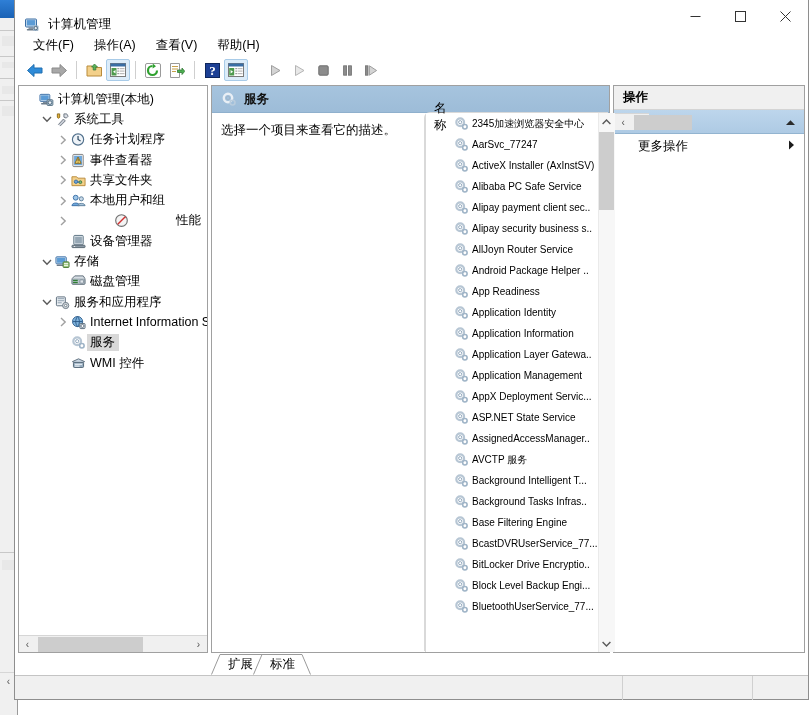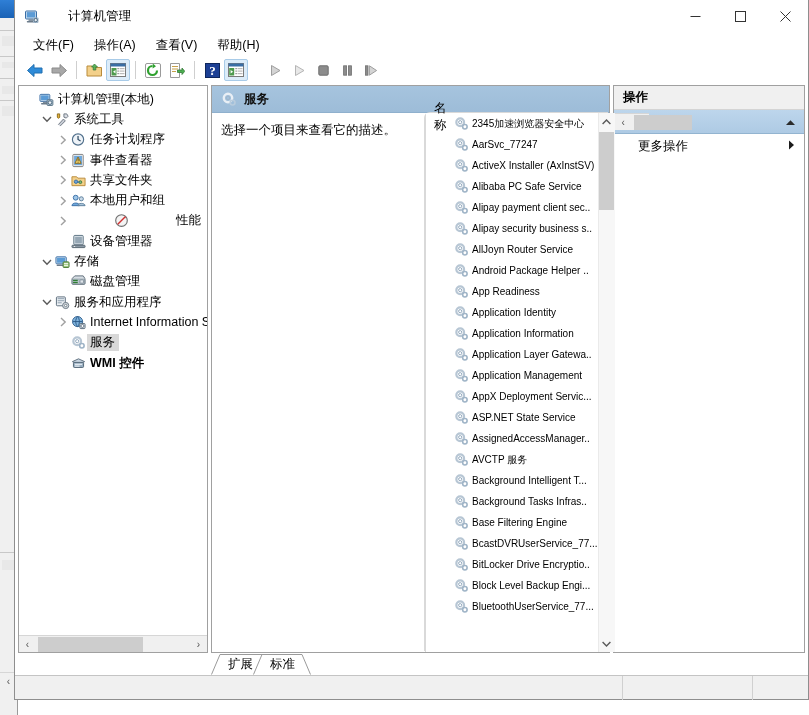--- a/index.html
+++ b/index.html
@@ -26,22 +26,22 @@
     position: absolute; left: 14px; top: 0; width: 795px; height: 700px;
     background: #ffffff;
     border: 1px solid #8e8e8e;
     border-top: none;
     display: flex; flex-direction: column;
   }
 
   
   #titlebar {
     height: 33px; background: #ffffff;
-    display: flex; align-items: center;
-    flex: 0 0 33px; position: relative; gap: 20px;
+    display: flex; align-items: flex-end;
+    flex: 0 0 33px; position: relative;
   }
   #titlebar .app-icon {
     width: 16px; height: 16px; margin-left: 9px; margin-right: 8px;
     position: relative;
   }
   #titlebar .title-text {
     font-size: 12.5px; color: #000; letter-spacing: .2px;
   }
   .winbtns { position: absolute; right: 0; top: 0; height: 33px; display: flex; }
   .winbtn {
@@ -561,21 +561,21 @@
             <span class="expander"></span>
             <span class="tnode-icon">
               <svg width="15" height="15" viewBox="0 0 16 16">
                 <circle cx="6.6" cy="6.6" r="4.1" fill="none" stroke="#b7c6d4" stroke-width="2.4"></circle>
                 <circle cx="6.6" cy="6.6" r="1.7" fill="none" stroke="#8ea5ba" stroke-width="1"></circle>
                 <circle cx="11.6" cy="11.4" r="2.4" fill="none" stroke="#9fb4c7" stroke-width="1.7"></circle>
               </svg>
             </span>
             <span class="tnode-label">服务</span>
           </div>
-          <div class="tree-row" style="padding-left: 36px; font-weight: bold;">
+          <div class="tree-row" style="padding-left: 36px;">
             <span class="expander"></span>
             <span class="tnode-icon">
               <svg width="15" height="15" viewBox="0 0 16 16">
                 <path d="M1.5 6 L8 3 L14.5 6 L8 9 Z" fill="#c9d6e2" stroke="#5a6b7a" stroke-width="1"></path>
                 <rect x="2.6" y="6.8" width="10.8" height="5.4" rx="1" fill="#9bb0c2" stroke="#4f6272" stroke-width="1"></rect>
                 <rect x="4.2" y="8.3" width="7.6" height="1.2" fill="#e9eff4"></rect>
                 <rect x="4.2" y="10.2" width="5" height="1.2" fill="#e9eff4"></rect>
               </svg>
             </span>
             <span class="tnode-label">WMI 控件</span>

